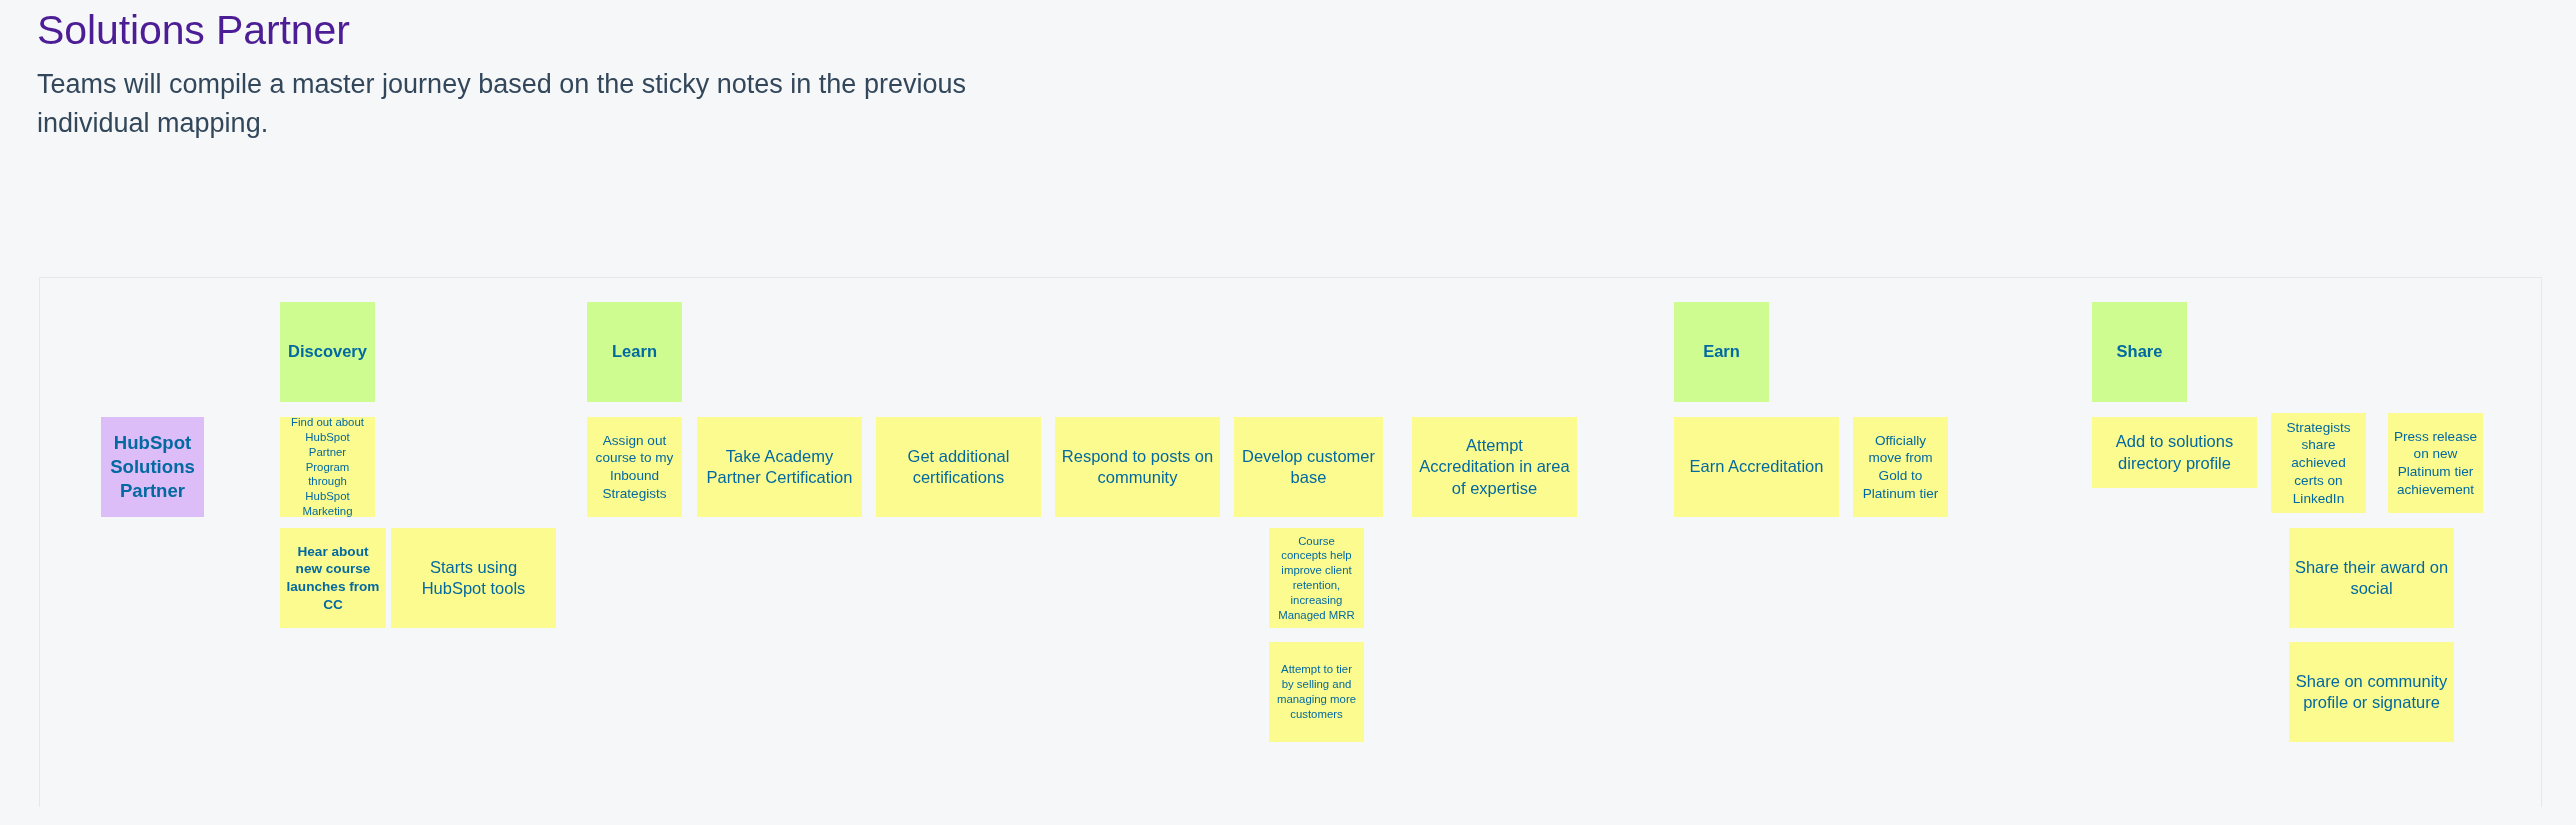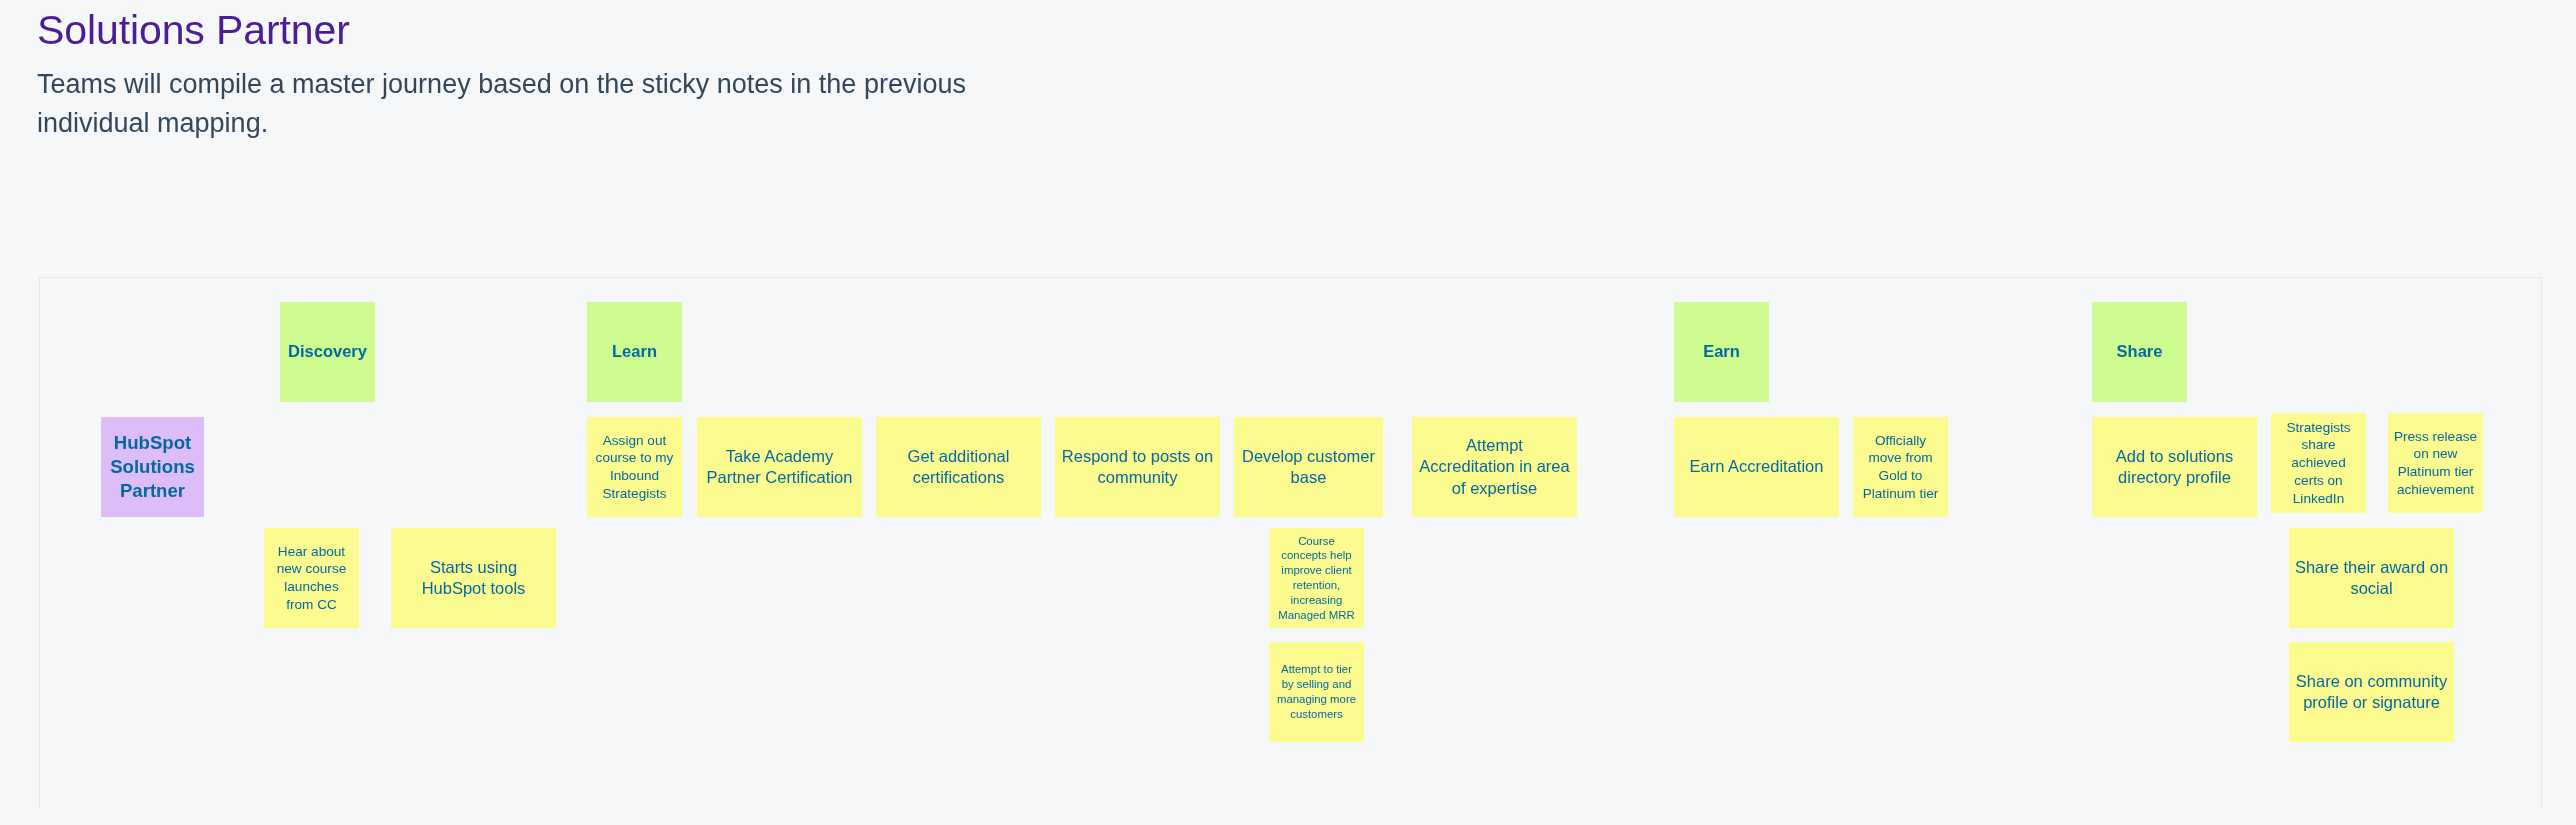--- a/index.html
+++ b/index.html
@@ -119,20 +119,23 @@
     </div>
 
     <div class="note green stage" style="left:1634px; top:23.6px; width:95px; height:100px;">
       <span class="note-text">Earn</span>
     </div>
 
     <div class="note green stage" style="left:2052px; top:23.6px; width:95px; height:100px;">
       <span class="note-text">Share</span>
     </div>
 
+    <div class="note yellow xs" style="left:240px; top:139px; width:95px; height:100px;">
+      <span class="note-text">Find out about HubSpot Partner Program through HubSpot Marketing</span>
+    </div>
 
     <div class="note yellow sm" style="left:547px; top:139px; width:95px; height:100px;">
       <span class="note-text">Assign out course to my Inbound Strategists</span>
     </div>
 
     <div class="note yellow md" style="left:657px; top:139px; width:165px; height:100px;">
       <span class="note-text">Take Academy Partner Certification</span>
     </div>
 
     <div class="note yellow md" style="left:836px; top:139px; width:165px; height:100px;">
@@ -152,33 +155,33 @@
     </div>
 
     <div class="note yellow md" style="left:1634px; top:139px; width:165px; height:100px;">
       <span class="note-text">Earn Accreditation</span>
     </div>
 
     <div class="note yellow sm" style="left:1813px; top:139px; width:95px; height:100px;">
       <span class="note-text">Officially move from Gold to Platinum tier</span>
     </div>
 
-    <div class="note yellow md" style="left:2052px; top:139px; width:165px; height:100px;">
+    <div class="note yellow md" style="left:2052px; top:139px; width:165px; height:71px;">
       <span class="note-text">Add to solutions directory profile</span>
     </div>
 
     <div class="note yellow sm" style="left:2231px; top:135px; width:95px; height:100px;">
       <span class="note-text">Strategists share achieved certs on LinkedIn</span>
     </div>
 
     <div class="note yellow sm" style="left:2348px; top:135px; width:95px; height:100px;">
       <span class="note-text">Press release on new Platinum tier achievement</span>
     </div>
 
-    <div class="note yellow sm" style="left:224px; top:250px; width:95px; height:100px;">
+    <div class="note yellow sm" style="left:240px; top:250px; width:106px; height:100px;font-weight:bold;">
       <span class="note-text">Hear about new course launches from CC</span>
     </div>
 
     <div class="note yellow md" style="left:351px; top:250px; width:165px; height:100px;align-items:center;">
       <span class="note-text">Starts using HubSpot tools</span>
     </div>
 
     <div class="note yellow xs" style="left:1229px; top:250px; width:95px; height:100px;">
       <span class="note-text">Course concepts help improve client retention, increasing Managed MRR</span>
     </div>

